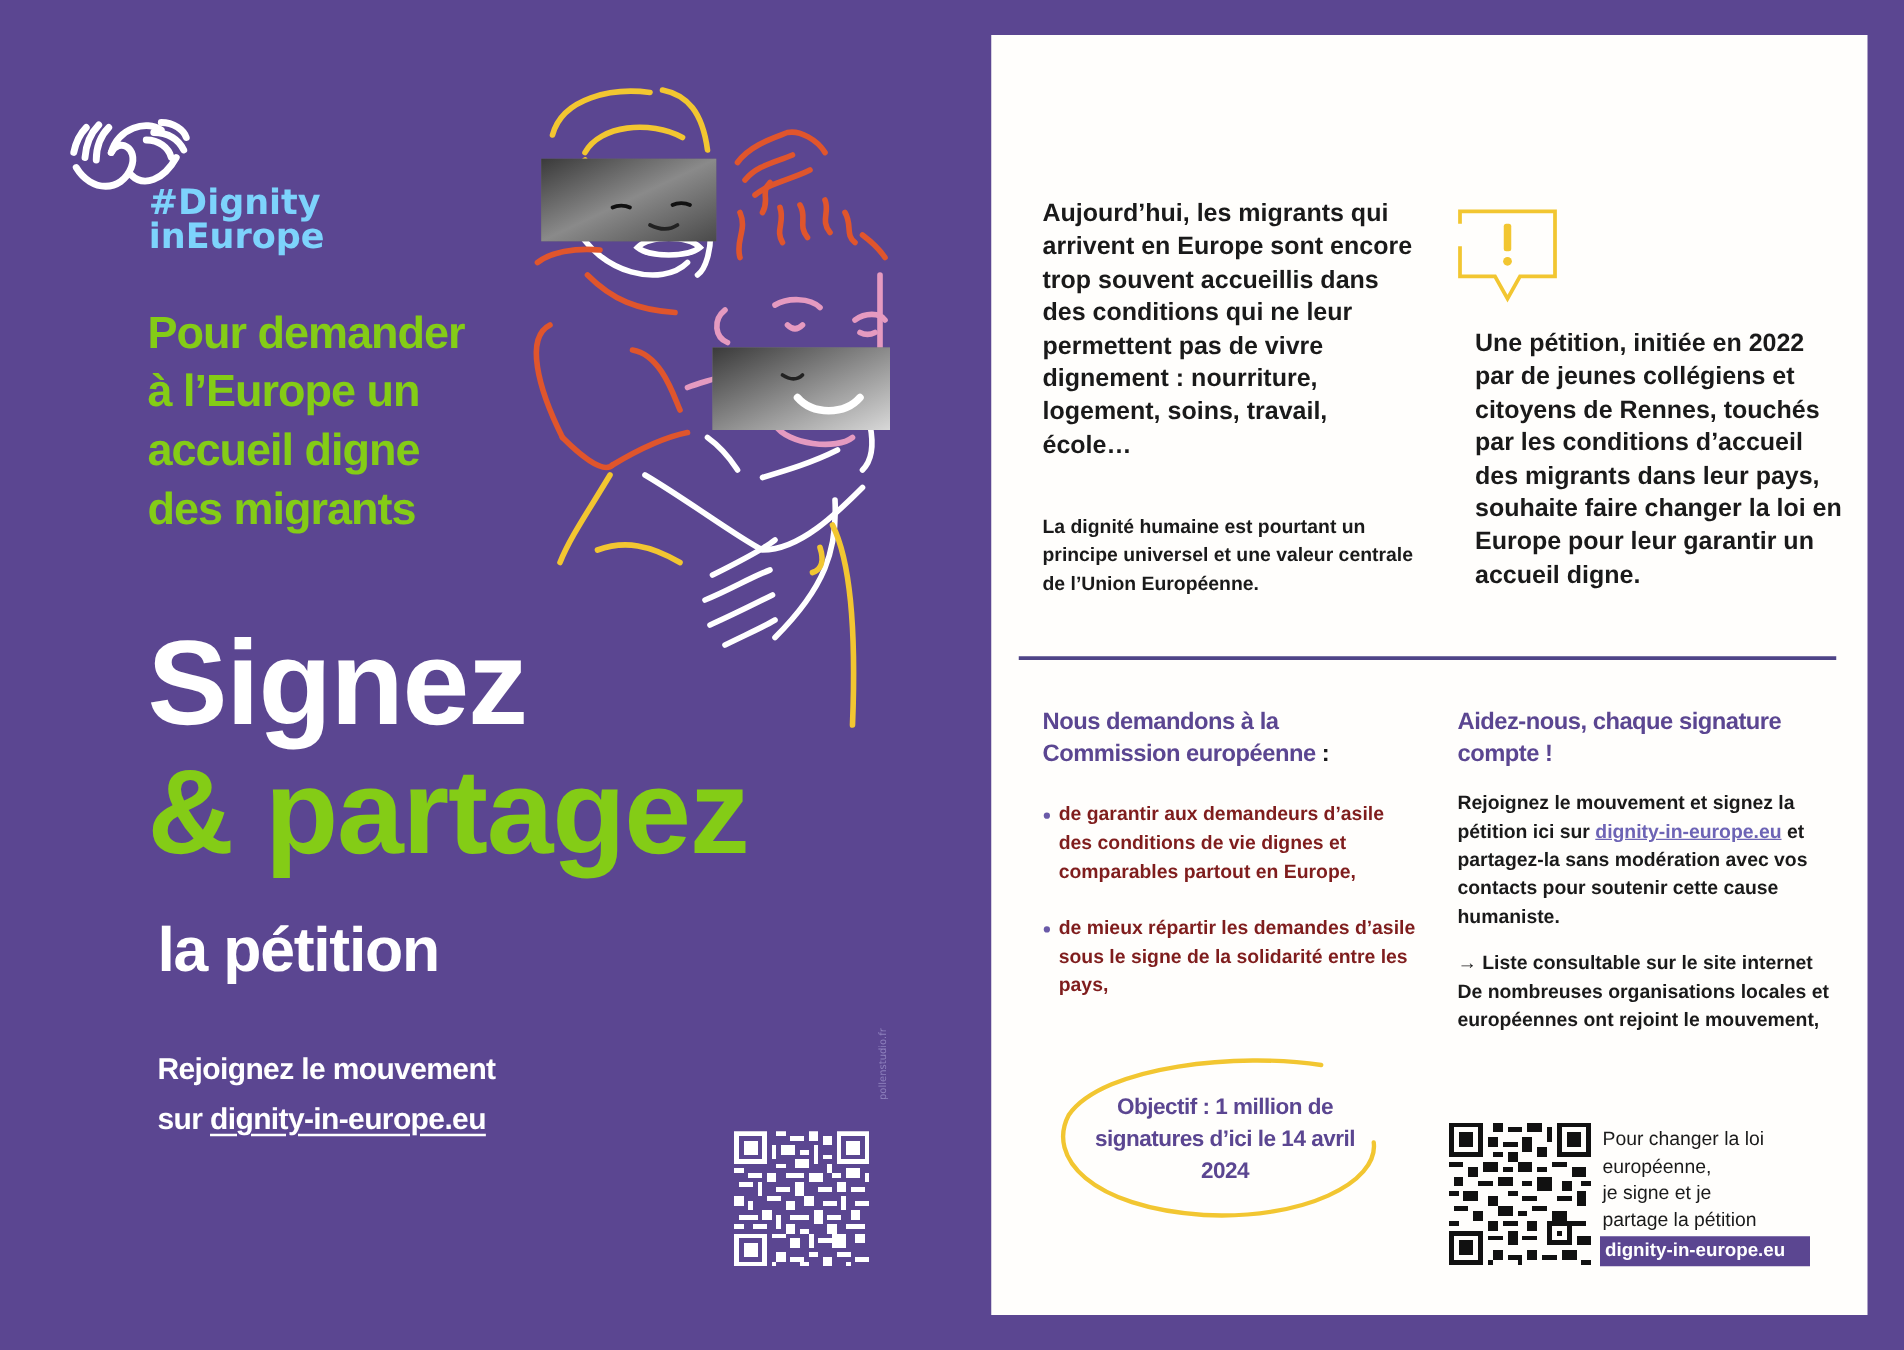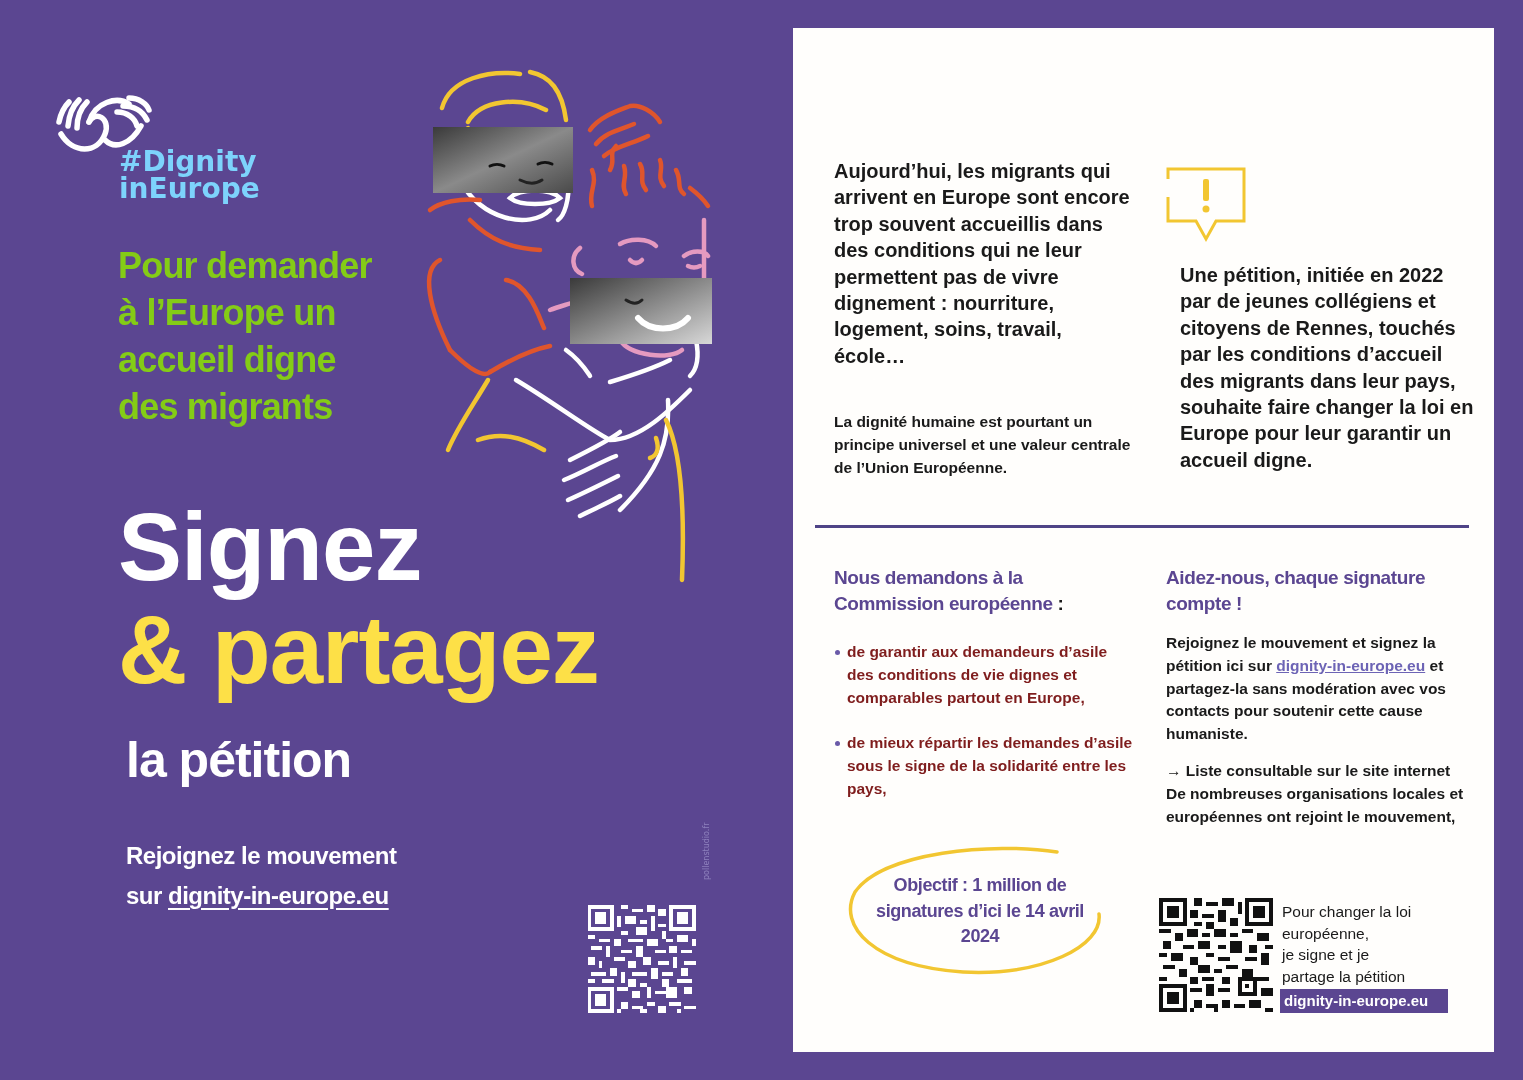--- a/index.html
+++ b/index.html
@@ -26,21 +26,21 @@
       font-family: "Liberation Sans", sans-serif; letter-spacing: -0.8px;
       white-space: pre-line;
     }
     .big1 {
       position: absolute; left: 118px; top: 497px;
       color: #fff; font-weight: bold; font-size: 96px; line-height: 100px;
       font-family: "Liberation Sans", sans-serif; letter-spacing: -1px;
     }
     .big2 {
       position: absolute; left: 118px; top: 600px;
-      color: #fde047; font-weight: bold; font-size: 96px; line-height: 100px;
+      color: #84cc16; font-weight: bold; font-size: 96px; line-height: 100px;
       font-family: "Liberation Sans", sans-serif; letter-spacing: -1px;
     }
     .big3 {
       position: absolute; left: 126px; top: 732px;
       color: #fff; font-weight: bold; font-size: 50px; line-height: 56px;
       font-family: "Liberation Sans", sans-serif; letter-spacing: -1px;
     }
     .join {
       position: absolute; left: 126px; top: 836px;
       color: #fff; font-weight: bold; font-size: 24px; line-height: 40px;

